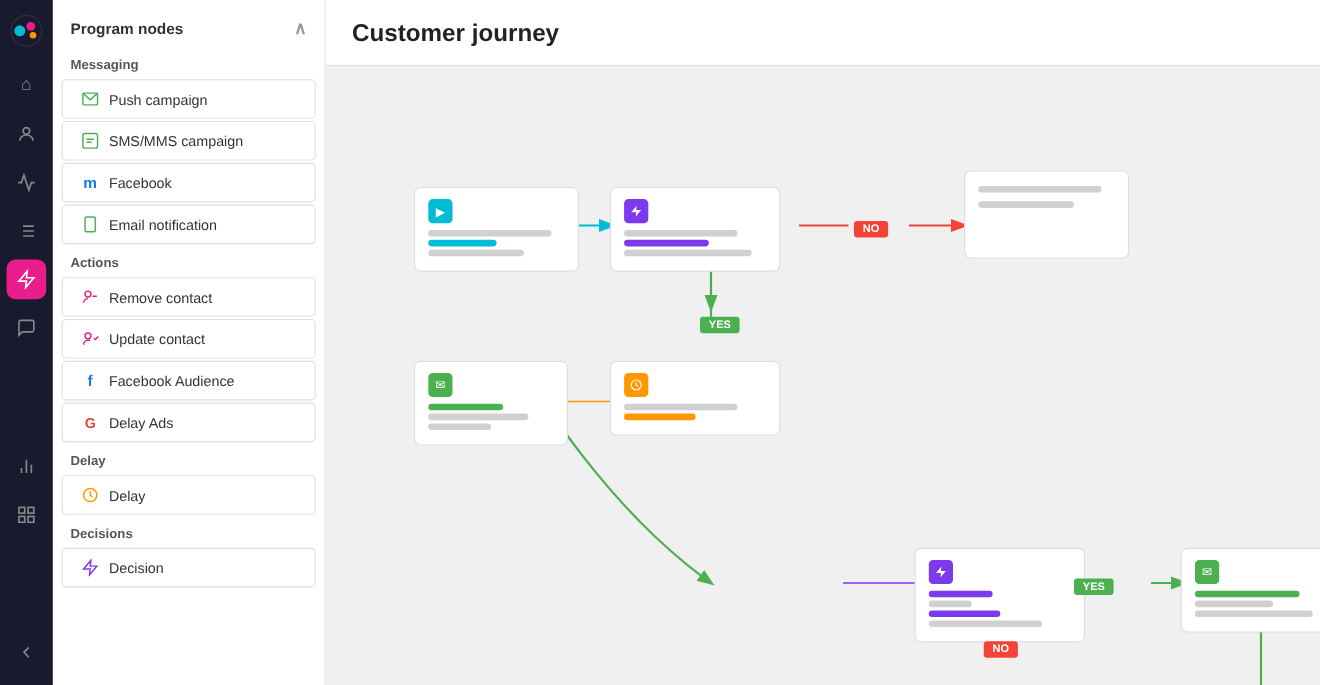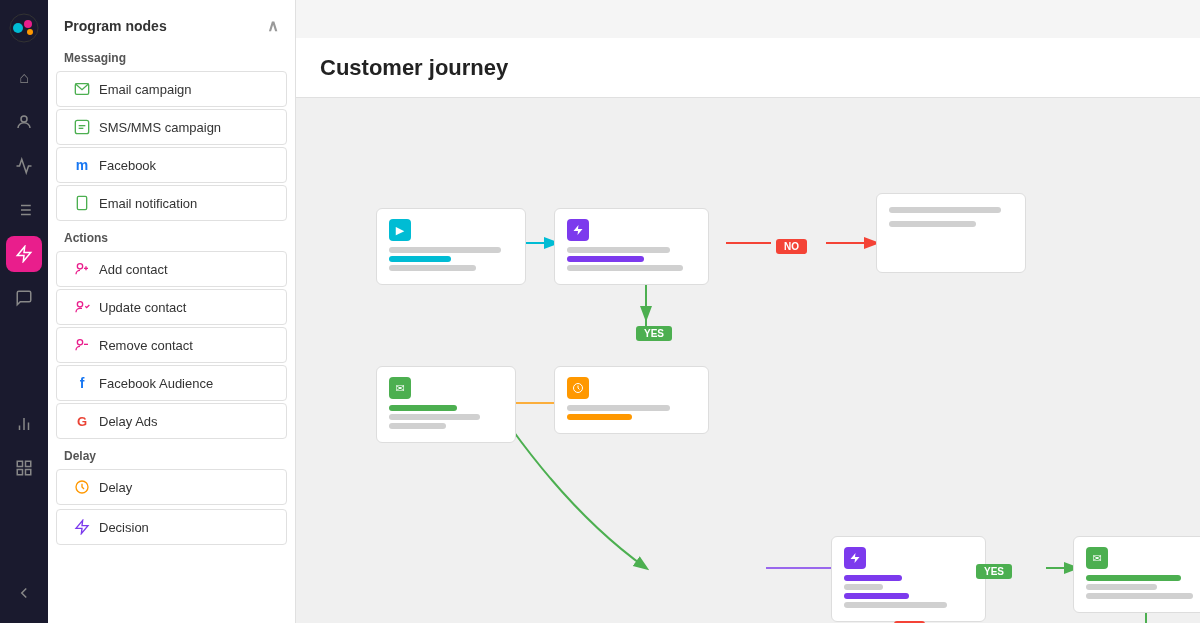--- a/index.html
+++ b/index.html
@@ -109,21 +109,20 @@
     }
     .top-bar {
       background: white;
       padding: 0 24px;
       height: 60px;
       display: flex;
       align-items: center;
       justify-content: space-between;
       border-bottom: 1px solid #e0e0e0;
       flex-shrink: 0;
-      margin-top: 38px;
     }
     .page-title {
       font-size: 22px;
       font-weight: 700;
       color: #222;
     }
     .top-actions {
       display: flex;
       gap: 12px;
     }
@@ -296,21 +295,21 @@
 
   <div>
     <div class="panel-section-title">Messaging</div>
     <div class="panel-item">
       <span class="item-icon icon-email">
         <svg width="16" height="16" viewBox="0 0 24 24" fill="none" stroke="#4caf50" stroke-width="2">
             <rect x="2" y="4" width="20" height="16" rx="2"></rect>
             <polyline points="2,4 12,13 22,4"></polyline>
           </svg>
       </span>
-      <span>Email campaign</span>
+      <span>Push campaign</span>
     </div>
     <div class="panel-item">
       <span class="item-icon icon-sms">
         <svg width="16" height="16" viewBox="0 0 24 24" fill="none" stroke="#4caf50" stroke-width="2">
             <rect x="2" y="2" width="20" height="20" rx="3"></rect>
             <line x1="7" y1="10" x2="17" y2="10"></line>
             <line x1="7" y1="14" x2="14" y2="14"></line>
           </svg>
       </span>
       <span>SMS/MMS campaign</span>
@@ -326,50 +325,40 @@
             <line x1="12" y1="18" x2="12" y2="18" stroke-width="3"></line>
           </svg>
       </span>
       <span>Email notification</span>
     </div>
   </div>
 
   <div>
     <div class="panel-section-title">Actions</div>
     <div class="panel-item">
-      <span class="item-icon icon-add">
+      <span class="item-icon icon-remove">
         <svg width="16" height="16" viewBox="0 0 24 24" fill="none" stroke="#e91e8c" stroke-width="2">
             <circle cx="9" cy="8" r="4"></circle>
-            <path d="M15 11h6M18 8v6"></path>
+            <path d="M15 11h6"></path>
             <path d="M3 20c0-3.3 2.7-6 6-6"></path>
           </svg>
       </span>
-      <span>Add contact</span>
+      <span>Remove contact</span>
     </div>
     <div class="panel-item">
       <span class="item-icon icon-update">
         <svg width="16" height="16" viewBox="0 0 24 24" fill="none" stroke="#e91e8c" stroke-width="2">
             <circle cx="9" cy="8" r="4"></circle>
             <path d="M3 20c0-3.3 2.7-6 6-6h3"></path>
             <polyline points="17 11 19 13 23 9"></polyline>
           </svg>
       </span>
       <span>Update contact</span>
     </div>
     <div class="panel-item">
-      <span class="item-icon icon-remove">
-        <svg width="16" height="16" viewBox="0 0 24 24" fill="none" stroke="#e91e8c" stroke-width="2">
-            <circle cx="9" cy="8" r="4"></circle>
-            <path d="M15 11h6"></path>
-            <path d="M3 20c0-3.3 2.7-6 6-6"></path>
-          </svg>
-      </span>
-      <span>Remove contact</span>
-    </div>
-    <div class="panel-item">
       <span class="item-icon icon-fb" style="font-weight:900;color:#1877f2;font-size:14px;">f</span>
       <span>Facebook Audience</span>
     </div>
     <div class="panel-item">
       <span class="item-icon icon-google" style="font-weight:900;color:#ea4335;font-size:13px;">G</span>
       <span>Delay Ads</span>
     </div>
   </div>
 
   <div>
@@ -379,20 +368,21 @@
         <svg width="16" height="16" viewBox="0 0 24 24" fill="none" stroke="#ff9800" stroke-width="2">
             <circle cx="12" cy="12" r="9"></circle>
             <polyline points="12 7 12 12 15 15"></polyline>
           </svg>
       </span>
       <span>Delay</span>
     </div>
   </div>
 
   <div>
+    <div class="panel-section-title">Decisions</div>
     <div class="panel-item">
       <span class="item-icon icon-decision">
         <svg width="16" height="16" viewBox="0 0 24 24" fill="none" stroke="#7c3aed" stroke-width="2">
             <polygon points="13 2 3 14 12 14 11 22 21 10 12 10 13 2"></polygon>
           </svg>
       </span>
       <span>Decision</span>
     </div>
   </div>
 </aside>

